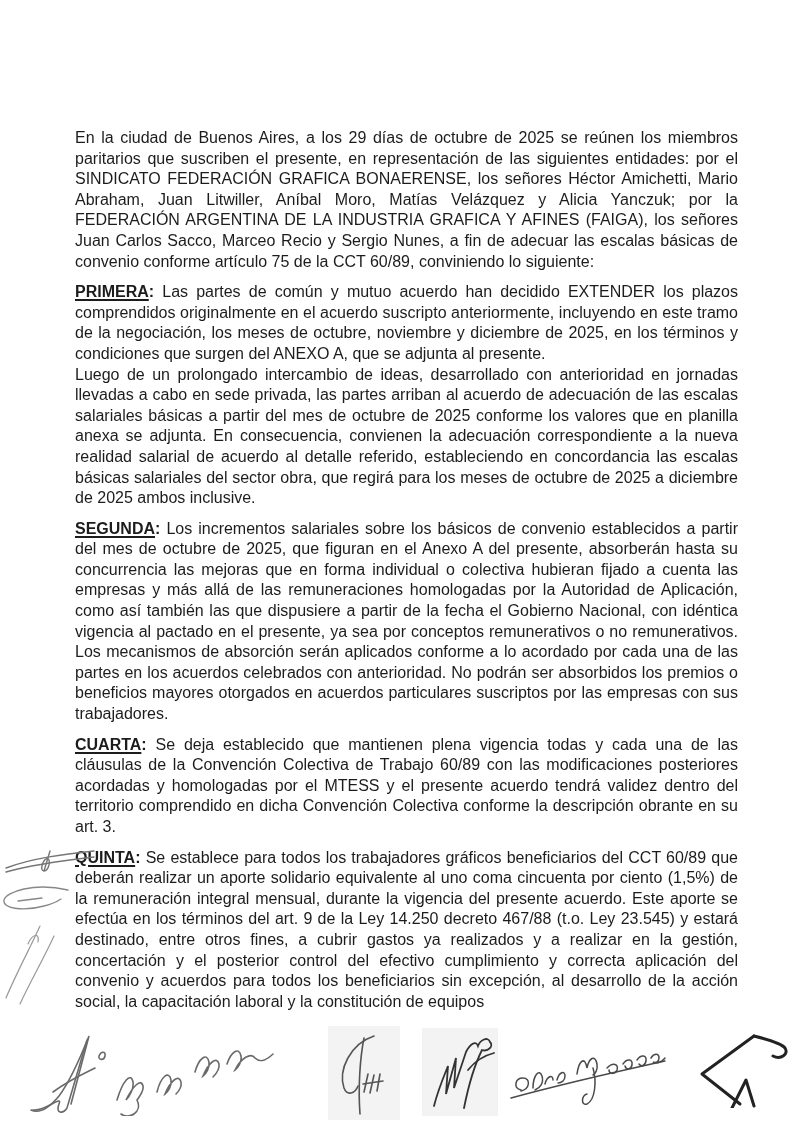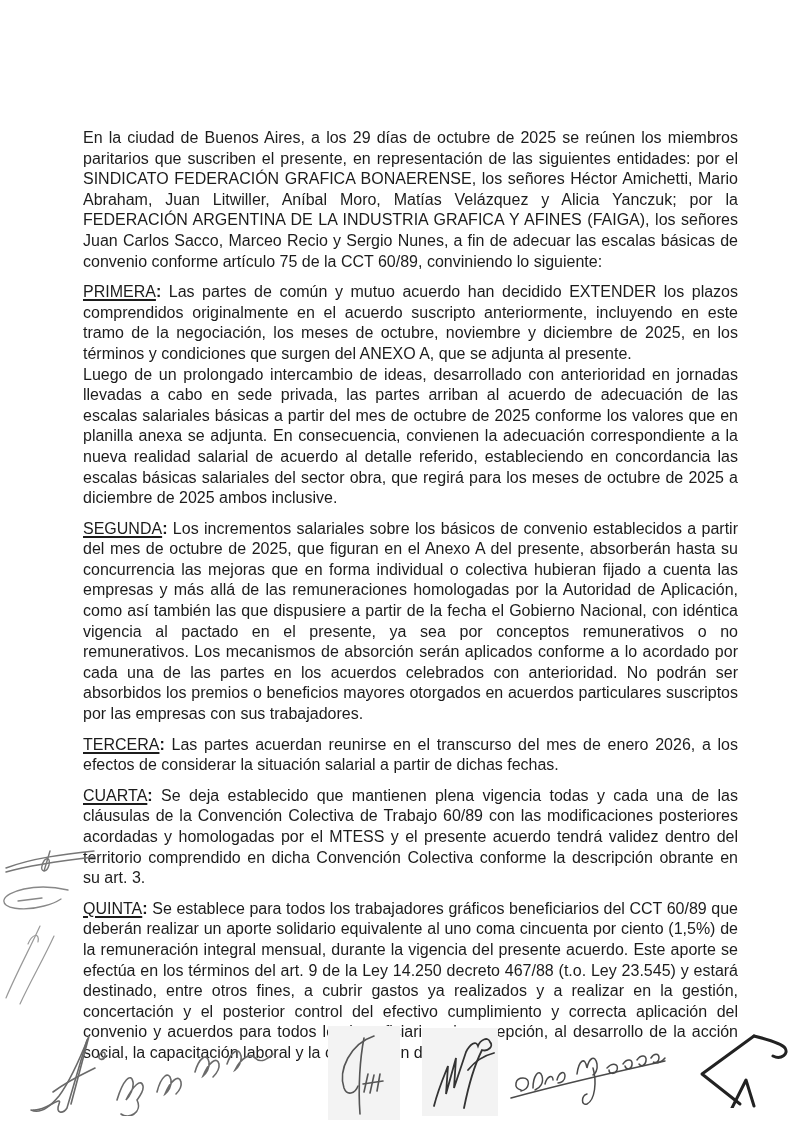--- a/index.html
+++ b/index.html
@@ -10,23 +10,23 @@
     overflow:hidden;
     font-family:"Liberation Sans","DejaVu Sans",sans-serif;
     color:#1c1c1c;
   }
   .doc{
     position:absolute;
     left:75px;top:128px;width:663px;
     font-size:16px;line-height:20.6px;
     text-align:justify;
   }
-  .doc p{margin:0 0 10px 8px;}
+  .doc p{margin:0 0 10px 0;}
   .clause-label{
-    font-weight:normal;
+    font-weight:bold;
     text-decoration:underline;
     text-decoration-thickness:1.5px;
     text-underline-offset:2px;
   }
   .clause-colon{font-weight:bold;}
   .bold-word{font-weight:normal;}
   .patch{position:absolute;background:#f3f3f3;}
   .sig{position:absolute;}
   .sig svg{display:block;}
 </style>
@@ -36,21 +36,20 @@
 <div class="page">
 
   <div class="doc">
 
     <p>En la ciudad de Buenos Aires, a los 29 días de octubre de 2025 se reúnen los miembros paritarios que suscriben el presente, en representación de las siguientes entidades: por el SINDICATO FEDERACIÓN GRAFICA BONAERENSE, los señores Héctor Amichetti, Mario Abraham, Juan Litwiller, Aníbal Moro, Matías Velázquez y Alicia Yanczuk; por la FEDERACIÓN ARGENTINA DE LA INDUSTRIA GRAFICA Y AFINES (FAIGA), los señores Juan Carlos Sacco, Marceo Recio y Sergio Nunes, a fin de adecuar las escalas básicas de convenio conforme artículo 75 de la CCT 60/89, conviniendo lo siguiente:</p>
 
     <p><span class="clause-label">PRIMERA</span><span class="clause-colon">: </span><span>Las partes de común y mutuo acuerdo han decidido </span><span class="bold-word">EXTENDER</span><span> los plazos comprendidos originalmente en el acuerdo suscripto anteriormente, incluyendo en este tramo de la negociación, los meses de octubre, noviembre y diciembre de 2025, en los términos y condiciones que surgen del ANEXO A, que se adjunta al presente.</span><br><span>Luego de un prolongado intercambio de ideas, desarrollado con anterioridad en jornadas llevadas a cabo en sede privada, las partes arriban al acuerdo de adecuación de las escalas salariales básicas a partir del mes de octubre de 2025 conforme los valores que en planilla anexa se adjunta. En consecuencia, convienen la adecuación correspondiente a la nueva realidad salarial de acuerdo al detalle referido, estableciendo en concordancia las escalas básicas salariales del sector obra, que regirá para los meses de octubre de 2025 a diciembre de 2025 ambos inclusive.</span></p>
 
     <p><span class="clause-label">SEGUNDA</span><span class="clause-colon">: </span><span>Los incrementos salariales sobre los básicos de convenio establecidos a partir del mes de octubre de 2025, que figuran en el Anexo A del presente, absorberán hasta su concurrencia las mejoras que en forma individual o colectiva hubieran fijado a cuenta las empresas y más allá de las remuneraciones homologadas por la Autoridad de Aplicación, como así también las que dispusiere a partir de la fecha el Gobierno Nacional, con idéntica vigencia al pactado en el presente, ya sea por conceptos remunerativos o no remunerativos. Los mecanismos de absorción serán aplicados conforme a lo acordado por cada una de las partes en los acuerdos celebrados con anterioridad. No podrán ser absorbidos los premios o beneficios mayores otorgados en acuerdos particulares suscriptos por las empresas con sus trabajadores.</span></p>
 
-    <p><span class="clause-label">TERCERA</span><span class="clause-colon">: </span><span>Las partes acuerdan reunirse en el transcurso del mes de enero 2026, a los efectos de considerar la situación salarial a partir de dichas fechas.</span></p>
 
     <p><span class="clause-label">CUARTA</span><span class="clause-colon">: </span><span>Se deja establecido que mantienen plena vigencia todas y cada una de las cláusulas de la Convención Colectiva de Trabajo 60/89 con las modificaciones posteriores acordadas y homologadas por el MTESS y el presente acuerdo tendrá validez dentro del territorio comprendido en dicha Convención Colectiva conforme la descripción obrante en su art. 3.</span></p>
 
     <p><span class="clause-label">QUINTA</span><span class="clause-colon">: </span><span>Se establece para todos los trabajadores gráficos beneficiarios del CCT 60/89 que deberán realizar un aporte solidario equivalente al uno coma cincuenta por ciento (1,5%) de la remuneración integral mensual, durante la vigencia del presente acuerdo. Este aporte se efectúa en los términos del art. 9 de la Ley 14.250 decreto 467/88 (t.o. Ley 23.545) y estará destinado, entre otros fines, a cubrir gastos ya realizados y a realizar en la gestión, concertación y el posterior control del efectivo cumplimiento y correcta aplicación del convenio y acuerdos para todos los beneficiarios sin excepción, al desarrollo de la acción social, la capacitación laboral y la constitución de equipos</span></p>
   </div>
 
   <div class="sig" style="left:4px;top:848px;">
     <svg width="92" height="28" viewBox="0 0 92 28" fill="none" stroke="#777" stroke-width="1.4" stroke-linecap="round">
       <path d="M2,20 C28,10 62,6 90,3"></path>
       <path d="M2,24 C30,16 64,12 90,9"></path>

